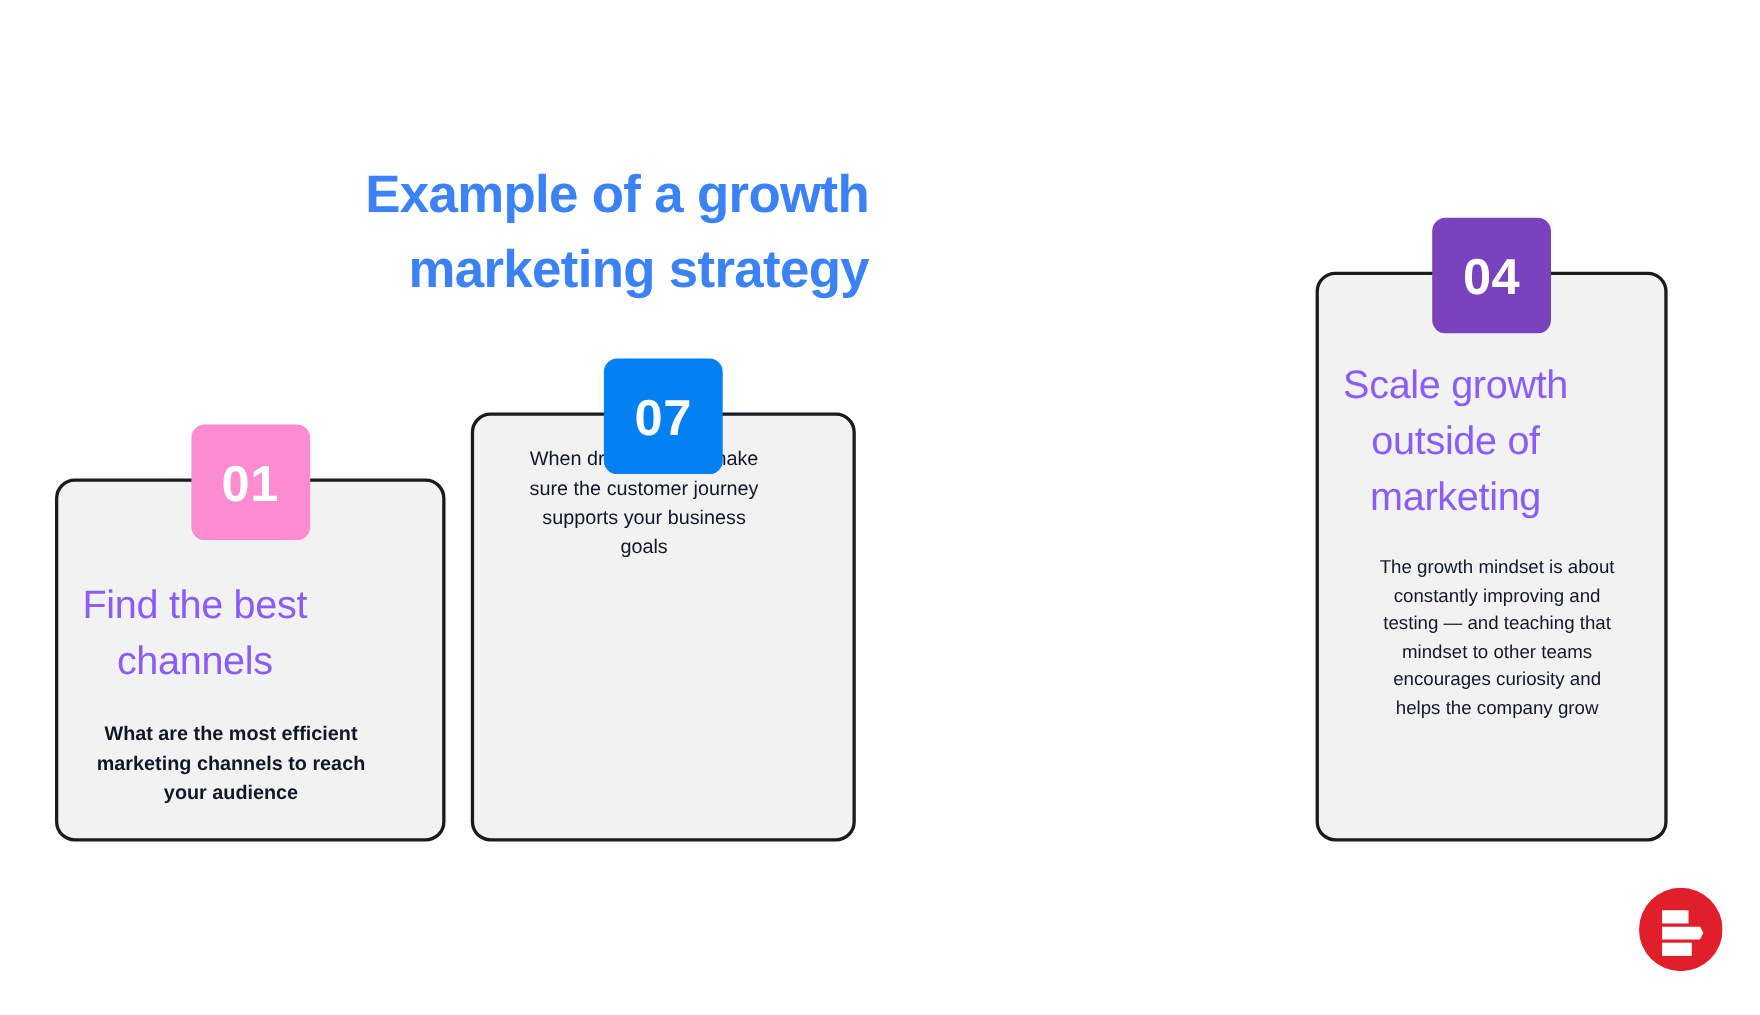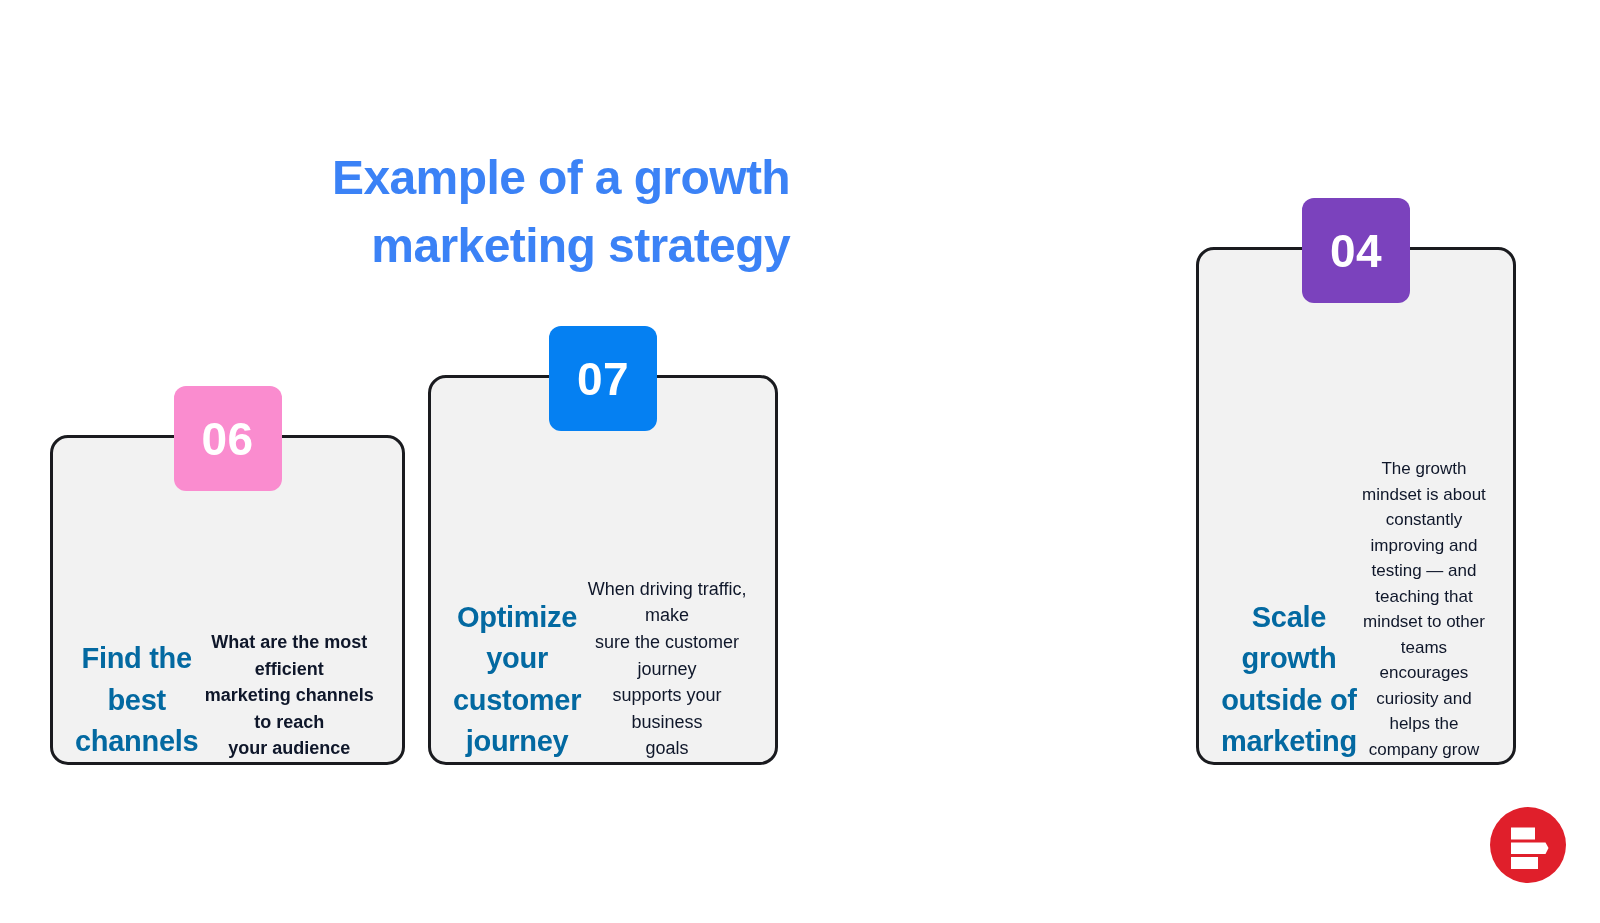--- a/index.html
+++ b/index.html
@@ -49,21 +49,22 @@
   .card {
     position: relative;
     box-sizing: border-box;
     width: 100%;
     height: 100%;
     background: #f2f2f2;
     border: 3px solid #1a1b1f;
     border-radius: 18px;
     padding: 0 22px;
     display: flex;
-    align-items: flex-end;
+    flex-direction: column;
+    align-items: flex-start;
     text-align: center;
   }
 
   .badge {
     position: absolute;
     left: 50%;
     transform: translateX(-50%);
     top: -52px;
     width: 108px;
     height: 105px;
@@ -72,25 +73,25 @@
     align-items: center;
     justify-content: center;
     color: #ffffff;
     font-size: 46px;
     font-weight: 700;
     letter-spacing: 0.5px;
     z-index: 5;
   }
 
   .card-title {
-    font-size: 29px;
-    font-weight: 700;
+    font-size: 36px;
+    font-weight: 400;
     line-height: 1.42;
     letter-spacing: -0.3px;
-    color: #0369a1;
+    color: #8b5cf6;
     white-space: pre-line;
   }
 
   .card-body {
     font-size: 18px;
     font-weight: 400;
     line-height: 1.48;
     color: #0f172a;
     white-space: pre-line;
   }
@@ -125,35 +126,32 @@
 </head>
 <body style="background: rgb(255, 255, 255);">
 
 <h1 id="page-title">Example of a growth
 marketing strategy</h1>
 
 <div id="cards">
 
   <div class="card-wrap" id="card-1">
     <div class="card" style="background: rgb(242, 242, 242); border-color: rgb(26, 27, 31);">
-      <div class="badge" style="background:#fa8ccf">06</div>
+      <div class="badge" style="background:#fa8ccf">01</div>
       <div class="card-title">Find the best
 channels</div>
       <div class="card-body">What are the most efficient
 marketing channels to reach
 your audience</div>
     </div>
   </div>
 
   <div class="card-wrap" id="card-2">
     <div class="card" style="background: rgb(242, 242, 242); border-color: rgb(26, 27, 31);">
       <div class="badge" style="background:#0580f2">07</div>
-      <div class="card-title">Optimize
-your customer
-journey</div>
       <div class="card-body">When driving traffic, make
 sure the customer journey
 supports your business
 goals</div>
     </div>
   </div>
 
 
   <div class="card-wrap" id="card-4">
     <div class="card" style="background: rgb(242, 242, 242); border-color: rgb(26, 27, 31);">

